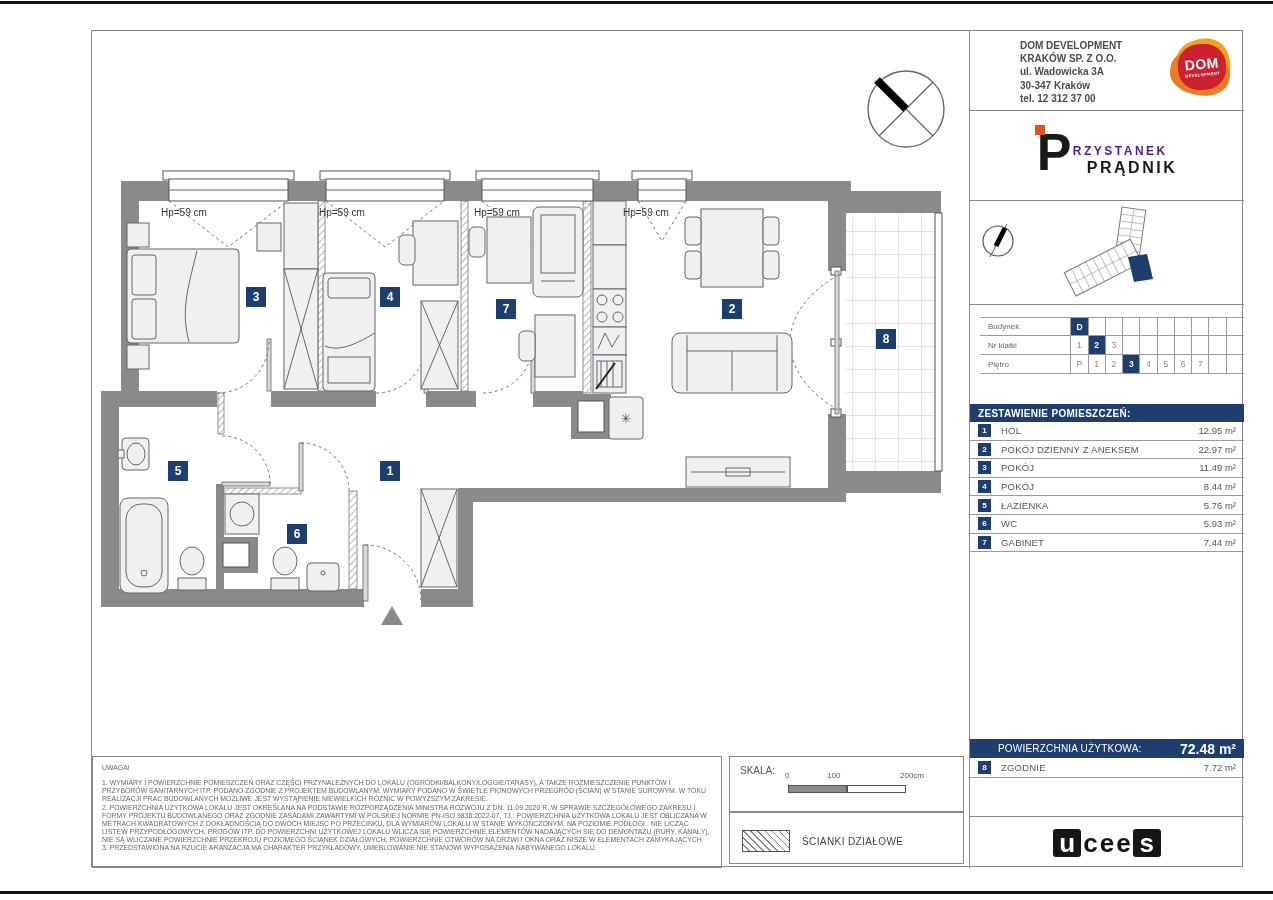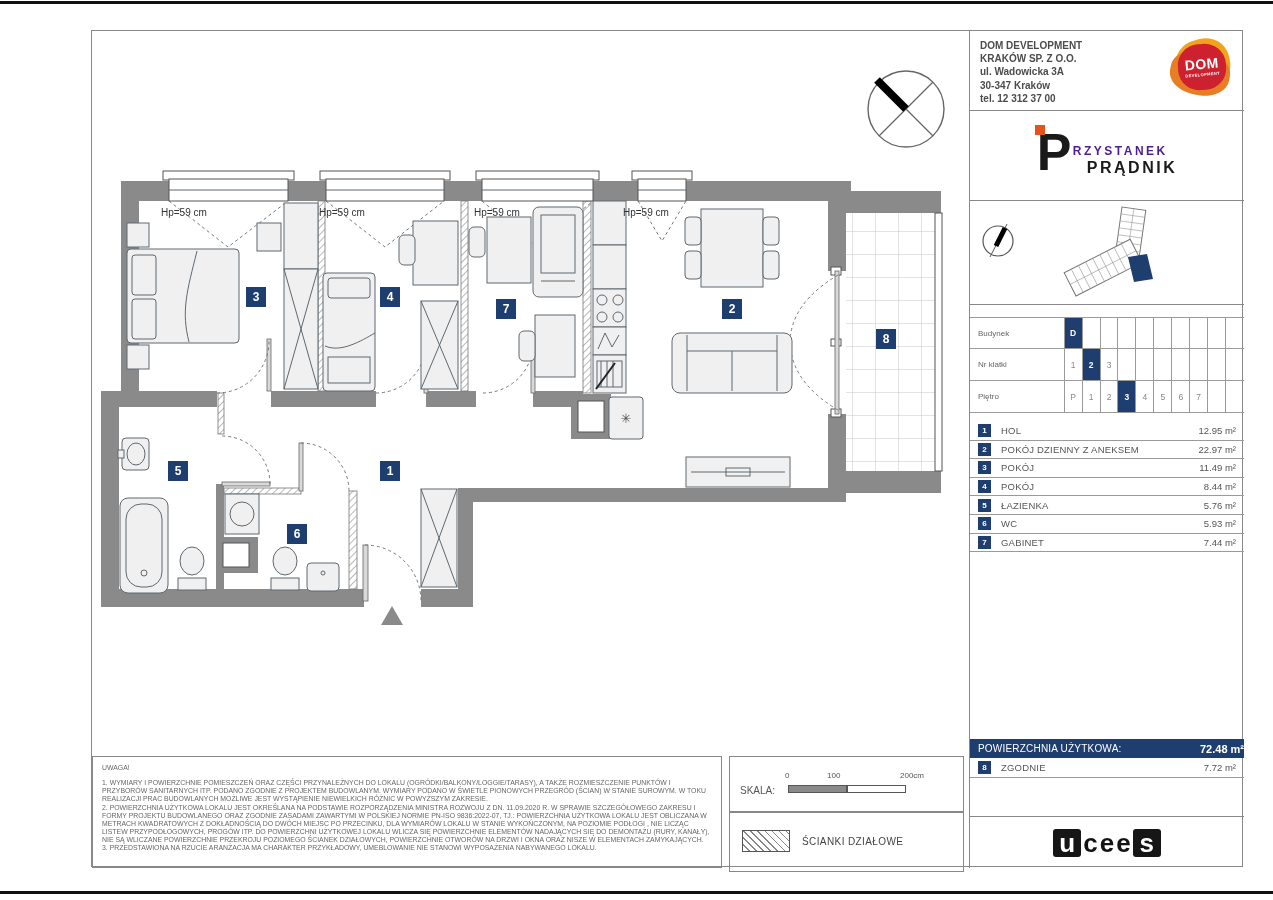--- a/index.html
+++ b/index.html
@@ -22,21 +22,21 @@
   .wfr{fill:#fff;stroke:#555;stroke-width:1;}
   .dash{fill:none;stroke:#777;stroke-width:1;stroke-dasharray:3 3;}
   .leaf{fill:#d9d9d9;stroke:#666;stroke-width:0.8;}
   .plan-badge{position:absolute;width:20px;height:20px;background:var(--navy);color:#fff;
       font-size:12px;font-weight:bold;display:flex;align-items:center;justify-content:center;}
   .hp-label{position:absolute;font-size:10px;color:#333;white-space:nowrap;}
 
   
   .sidebar{position:absolute;left:877px;top:0;width:275px;height:837px;border-left:1px solid var(--frame);}
   .sb-company{position:absolute;left:0;top:0;width:100%;height:80px;border-bottom:1px solid var(--frame);padding:8px 10px;}
-  .sb-company .addr{font-size:10px;font-weight:bold;color:#4c4c4c;line-height:1.32;}
+  .sb-company .addr{font-size:10px;font-weight:bold;color:#4c4c4c;line-height:1.32;margin-left:40px;}
   .dom-logo{position:absolute;right:6px;top:6px;width:72px;height:64px;}
   .dom-logo .blob{position:absolute;border-radius:45%;}
   .blob-o1{left:10px;top:2px;width:54px;height:50px;background:var(--dom-orange);transform:rotate(-14deg);}
   .blob-o2{left:4px;top:14px;width:60px;height:44px;background:var(--dom-orange2);transform:rotate(10deg);border-radius:42%;}
   .blob-red{left:12px;top:7px;width:48px;height:46px;background:var(--dom-red);border-radius:36%;transform:rotate(-5deg);
             display:flex;flex-direction:column;align-items:center;justify-content:center;color:#fff;}
   .blob-red .dom-t{font-size:14px;font-weight:bold;letter-spacing:.5px;line-height:1;}
   .blob-red .dom-s{font-size:4px;font-weight:bold;letter-spacing:.4px;margin-top:1px;}
 
   .sb-project{position:absolute;left:0;top:80px;width:100%;height:90px;border-bottom:1px solid var(--frame);
@@ -45,59 +45,59 @@
   .pp-p{position:relative;width:34px;height:56px;}
   .pp-P{font-size:52px;font-weight:bold;color:#1a1a1a;line-height:0.95;font-family:"Liberation Sans",sans-serif;}
   .pp-sq{position:absolute;left:-2px;top:-3px;width:10px;height:10px;background:var(--pp-orange);}
   .pp-text{margin-left:2px;margin-top:16px;}
   .pp-line1{font-size:12px;font-weight:bold;color:#4c1d95;letter-spacing:2.5px;}
   .pp-line2{font-size:16px;font-weight:bold;color:#1a1a1a;letter-spacing:2.5px;padding-left:14px;margin-top:1px;}
 
   .sb-sitemap{position:absolute;left:0;top:170px;width:100%;height:104px;border-bottom:1px solid var(--frame);}
 
   .sb-unitblock{position:absolute;left:0;top:286px;width:100%;}
-  .ut-row{display:flex;height:32px;border-bottom:1px solid #9a9a9a;}
+  .ut-row{display:flex;height:19px;border-bottom:1px solid #9a9a9a;margin-left:10px;}
   .ut-row:first-child{border-top:1px solid #9a9a9a;}
   .ut-label{width:95px;font-size:8px;color:#666;display:flex;align-items:center;padding-left:8px;border-right:1px solid #9a9a9a;}
   .ut-cell{width:18px;font-size:8.5px;color:#888;display:flex;align-items:center;justify-content:center;border-right:1px solid #9a9a9a;}
   .ut-cell:last-child{border-right:none;}
   .ut-cell.hl{background:var(--navy);color:#fff;font-weight:bold;}
 
   .sb-rooms-header{position:absolute;left:0;top:373px;width:100%;height:18px;background:var(--navy);
       color:#fff;font-size:10px;font-weight:bold;display:flex;align-items:center;padding-left:8px;letter-spacing:.3px;}
   #room-list{position:absolute;left:0;top:391px;width:100%;}
   .room-row{display:flex;align-items:center;height:18.6px;border-bottom:1px solid #9a9a9a;}
   .mini-badge{width:13px;height:13px;background:var(--navy);color:#fff;font-size:8px;font-weight:bold;
       display:flex;align-items:center;justify-content:center;margin-left:8px;flex:0 0 auto;}
   .room-name{font-size:9.5px;color:#555;margin-left:10px;letter-spacing:.2px;}
   .room-area{font-size:9.5px;color:#555;margin-left:auto;margin-right:8px;}
 
   .sb-areabar{position:absolute;left:0;top:708px;width:100%;height:19px;background:var(--navy);
-      display:flex;align-items:center;color:#fff;}
+      display:flex;align-items:center;color:#fff;padding-left:20px;}
   .sb-areabar .al{font-size:10px;padding-left:8px;letter-spacing:.2px;}
-  .sb-areabar .av{font-size:11px;font-weight:bold;margin-left:auto;margin-right:0;}
+  .sb-areabar .av{font-size:14px;font-weight:bold;margin-left:auto;margin-right:8px;}
   .sb-loggia{position:absolute;left:0;top:727px;width:100%;height:20px;border-bottom:1px solid #9a9a9a;
       display:flex;align-items:center;}
   .sb-ucees{position:absolute;left:0;top:785px;width:100%;height:52px;border-top:1px solid var(--frame);
       display:flex;align-items:center;justify-content:center;}
   .bl{font-size:26px;font-weight:bold;color:#131313;margin:0 1px;line-height:28px;}
   .bl.boxed{background:#161616;color:#fff;width:28px;height:28px;text-align:center;border-radius:3px;}
 
   
   .notes-box{position:absolute;left:0;top:725px;width:630px;height:112px;border:1px solid var(--frame);
       padding:7px 9px;font-size:6.9px;color:#666;line-height:1.18;}
   .notes-title{margin-bottom:7px;}
   .note-item{margin:0;}
   .scale-box{position:absolute;left:637px;top:725px;width:235px;height:56px;border:1px solid var(--frame);}
-  .scale-label{position:absolute;left:10px;top:28px;font-size:10px;color:#555;}
+  .scale-label{position:absolute;left:10px;top:8px;font-size:10px;color:#555;}
   .scale-bar-dark{position:absolute;left:58px;top:28px;width:59px;height:8px;background:var(--wall);border:1px solid #555;}
   .scale-bar-light{position:absolute;left:117px;top:28px;width:59px;height:8px;background:#fff;border:1px solid #555;}
   .tick{position:absolute;top:14px;font-size:8px;color:#555;}
   .tick0{left:55px;} .tick1{left:97px;} .tick2{left:170px;}
-  .legend-box{position:absolute;left:637px;top:781px;width:235px;height:60px;border:1px solid var(--frame);}
+  .legend-box{position:absolute;left:637px;top:781px;width:235px;height:52px;border:1px solid var(--frame);}
   .hatch-swatch{position:absolute;left:12px;top:17px;width:48px;height:22px;border:1px solid #555;
       background:repeating-linear-gradient(45deg,#fff 0 4px,#888 4px 5px);}
   .legend-label{position:absolute;left:72px;top:23px;font-size:10px;color:#444;letter-spacing:.4px;}
 </style>
 </head>
 <body>
 
 <div class="topline"></div>
 <div class="bottomline"></div>
 
@@ -464,20 +464,21 @@
           <div class="ut-cell hl">3</div>
           <div class="ut-cell">4</div>
           <div class="ut-cell">5</div>
           <div class="ut-cell">6</div>
           <div class="ut-cell">7</div>
           <div class="ut-cell"></div>
           <div class="ut-cell"></div>
         </div>
       </div>
 
+    <div class="sb-rooms-header">ZESTAWIENIE POMIESZCZEŃ:</div>
     <div id="room-list">
         <div class="room-row">
           <span class="mini-badge">1</span>
           <span class="room-name">HOL</span>
           <span class="room-area">12.95 m²</span>
         </div>
         <div class="room-row">
           <span class="mini-badge">2</span>
           <span class="room-name">POKÓJ DZIENNY Z ANEKSEM</span>
           <span class="room-area">22.97 m²</span>

